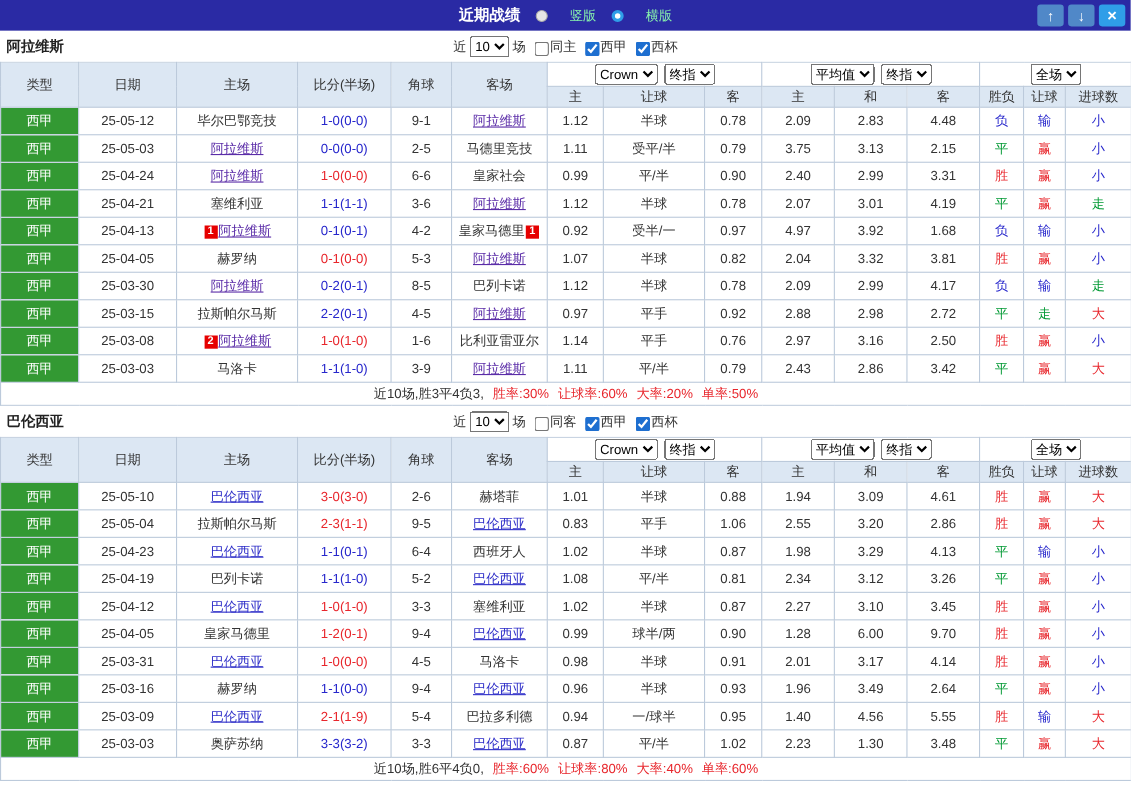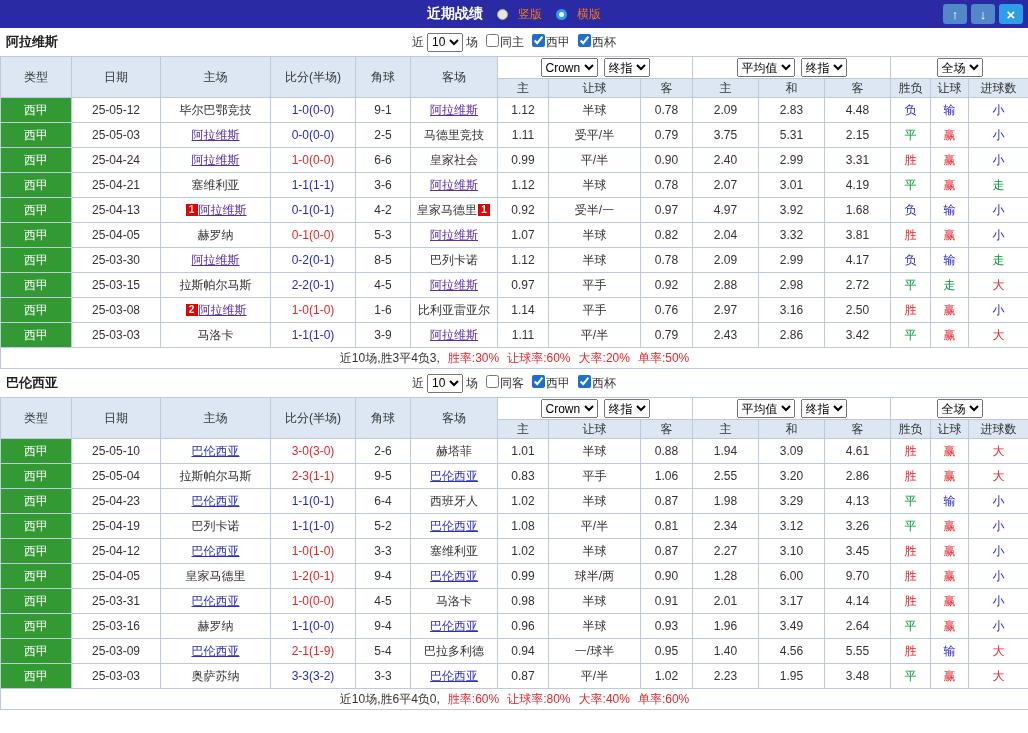--- a/index.html
+++ b/index.html
@@ -2,32 +2,32 @@
 <html><head>
 <meta charset="utf-8">
 <style>
   *{box-sizing:border-box;margin:0;padding:0}
   html,body{width:1028px}
   body{font-family:"Liberation Sans","DejaVu Sans",sans-serif;font-size:12px;color:#333;background:#fff}
   
   .topbar{height:28px;background:#2a2aa4;position:relative;display:flex;align-items:center}
   .topbar-center{position:absolute;left:50%;transform:translateX(-50%);display:flex;align-items:center;gap:14px;white-space:nowrap}
   .tb-title{color:#fff;font-weight:bold;font-size:14px}
-  .tb-radio{display:flex;align-items:center;gap:10px;color:#f97316;cursor:pointer;font-size:12px}
+  .tb-radio{display:flex;align-items:center;gap:20px;color:#86efac;cursor:pointer;font-size:12px}
   .radio{width:11px;height:11px;border-radius:50%;background:#e6e6e6;border:1px solid #aaa;display:inline-block}
   .radio.sel{background:#fff;border:3px solid #2f9ee8}
   .topbar-right{position:absolute;right:5px;display:flex;gap:4px}
   .tb-btn{width:24px;height:20px;border-radius:3px;background:#5088c8;color:#fff;display:flex;align-items:center;justify-content:center;font-size:13px;font-weight:bold;cursor:pointer;line-height:1}
   .tb-btn.close{background:#2f9ee8;font-size:15px}
   
   .sec-head{height:28px;position:relative;display:flex;align-items:center;background:#fff}
   .team-title{font-weight:bold;font-size:13px;color:#222;margin-left:6px}
   .filters{position:absolute;left:50%;transform:translateX(-50%);display:flex;align-items:center;gap:3px;white-space:nowrap}
   .filters select,.hdr-select{height:19px;font-size:12px}
-  .cb{display:flex;align-items:flex-start;cursor:pointer}
+  .cb{display:flex;align-items:flex-end;cursor:pointer}
   .cb input{width:13px;height:13px;accent-color:#1e6fd0;margin:0 1px 0 5px}
   
   table.grid{width:1028px;border-collapse:collapse;table-layout:fixed}
   .grid th,.grid td{border:1px solid #bccadb;text-align:center;height:25px;padding:0;overflow:hidden;white-space:nowrap;font-weight:normal}
   .grid thead th{background:#dce7f3;color:#333}
   .grid thead th.sel-cell{background:#fff;height:22px}
   .grid thead tr+tr th{height:19px}
   .hdr-select{margin:0 3px}
   td.league{background:#339933;color:#fff}
   .badge{display:inline-block;width:12px;height:12px;line-height:12px;background:#e60000;color:#fff;font-size:10px;font-weight:bold;vertical-align:1px;margin:0 1px;text-align:center}
@@ -147,21 +147,21 @@
             <td class="league">西甲</td>
             <td>25-05-03</td>
             <td><span class="team focus" style="color: rgb(91, 45, 168);">阿拉维斯</span></td>
             <td class="c-blue">0-0(0-0)</td>
             <td>2-5</td>
             <td><span class="team">马德里竞技</span></td>
             <td>1.11</td>
             <td>受平/半</td>
             <td>0.79</td>
             <td>3.75</td>
-            <td>5.31</td>
+            <td>3.13</td>
             <td>2.15</td>
             <td class="c-green">平</td>
             <td class="c-red">赢</td>
             <td class="c-blue">小</td>
           </tr>
           <tr>
             <td class="league">西甲</td>
             <td>25-04-24</td>
             <td><span class="team focus" style="color: rgb(91, 45, 168);">阿拉维斯</span></td>
             <td class="c-red">1-0(0-0)</td>
@@ -523,21 +523,21 @@
             <td class="league">西甲</td>
             <td>25-03-03</td>
             <td><span class="team">奥萨苏纳</span></td>
             <td class="c-blue">3-3(3-2)</td>
             <td>3-3</td>
             <td><span class="team focus" style="color: rgb(45, 45, 200);">巴伦西亚</span></td>
             <td>0.87</td>
             <td>平/半</td>
             <td>1.02</td>
             <td>2.23</td>
-            <td>1.95</td>
+            <td>1.30</td>
             <td>3.48</td>
             <td class="c-green">平</td>
             <td class="c-red">赢</td>
             <td class="c-red">大</td>
           </tr>
           <tr>
             <td colspan="15" class="summary"><span>近10场,胜6平4负0,</span><span class="c-red sum-stat">胜率:60%</span><span class="c-red sum-stat">让球率:80%</span><span class="c-red sum-stat">大率:40%</span><span class="c-red sum-stat">单率:60%</span></td>
           </tr>
         </tbody>
       </table>

